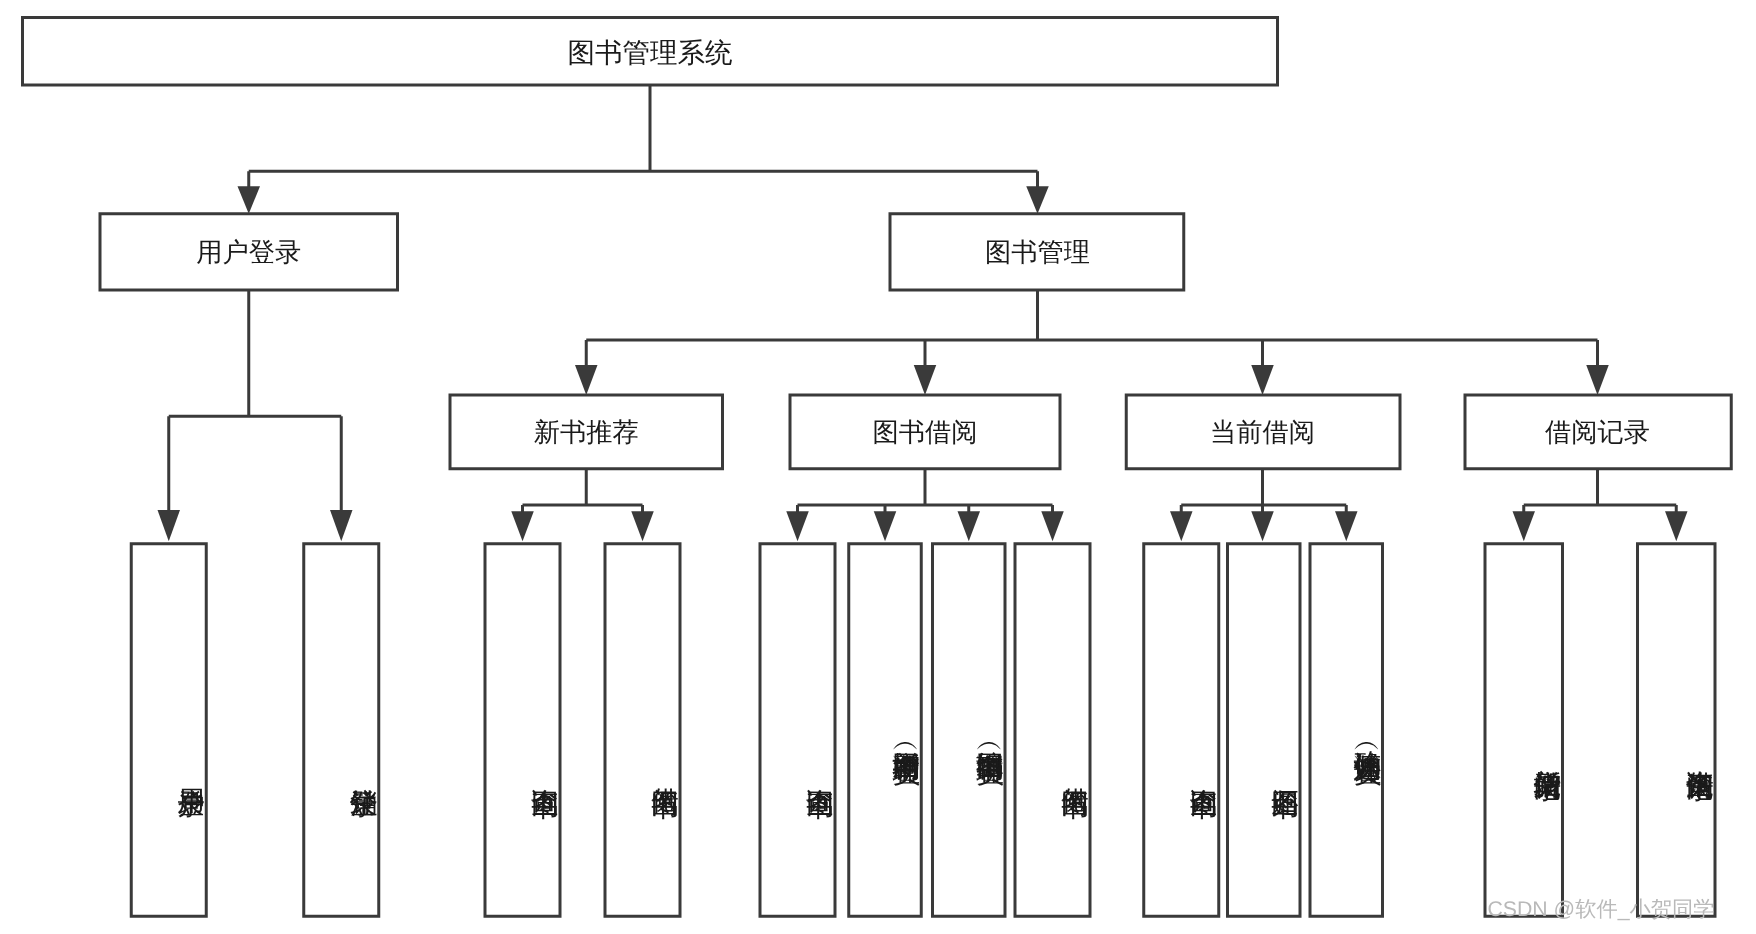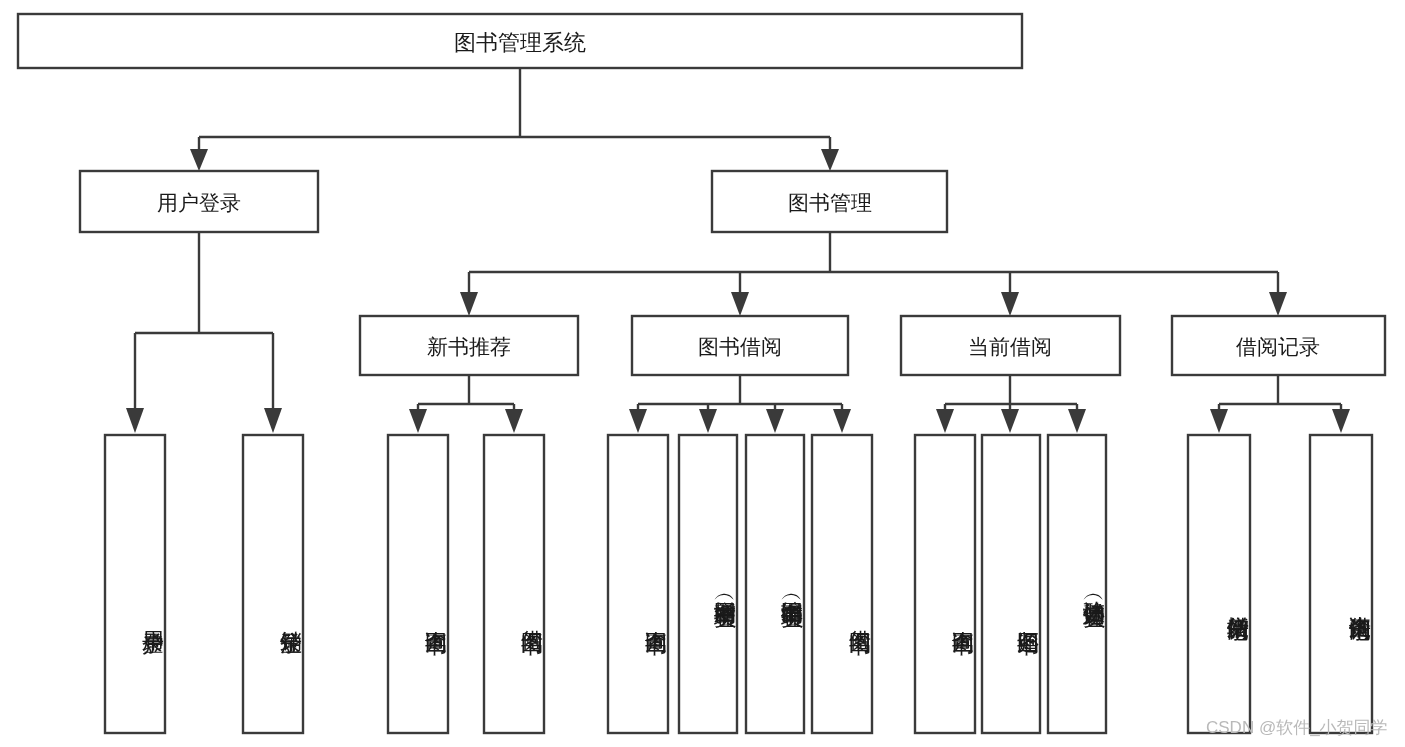--- a/index.html
+++ b/index.html
@@ -179,15 +179,15 @@
   <div class="label-vertical" style="left:915px; top:497px; width:60px; height:236px;">查询图书</div>
 
   <div class="label-vertical" style="left:982px; top:497px; width:58px; height:236px;">归还图书</div>
 
   <div class="label-vertical" style="left:1048px; top:441px; width:58px; height:292px;">确认归还（管理员）</div>
 
   <div class="label-vertical" style="left:1188px; top:468px; width:62px; height:265px;">新增借阅记录</div>
 
   <div class="label-vertical" style="left:1310px; top:468px; width:62px; height:265px;">查询借阅记录</div>
 
-  <div class="watermark" style="left:1190px; top:716px;padding-left:16px;">CSDN @软件_小贺同学</div>
+  <div class="watermark" style="left:1190px; top:716px;">CSDN @软件_小贺同学</div>
 
 </div>
 
 </body></html>

